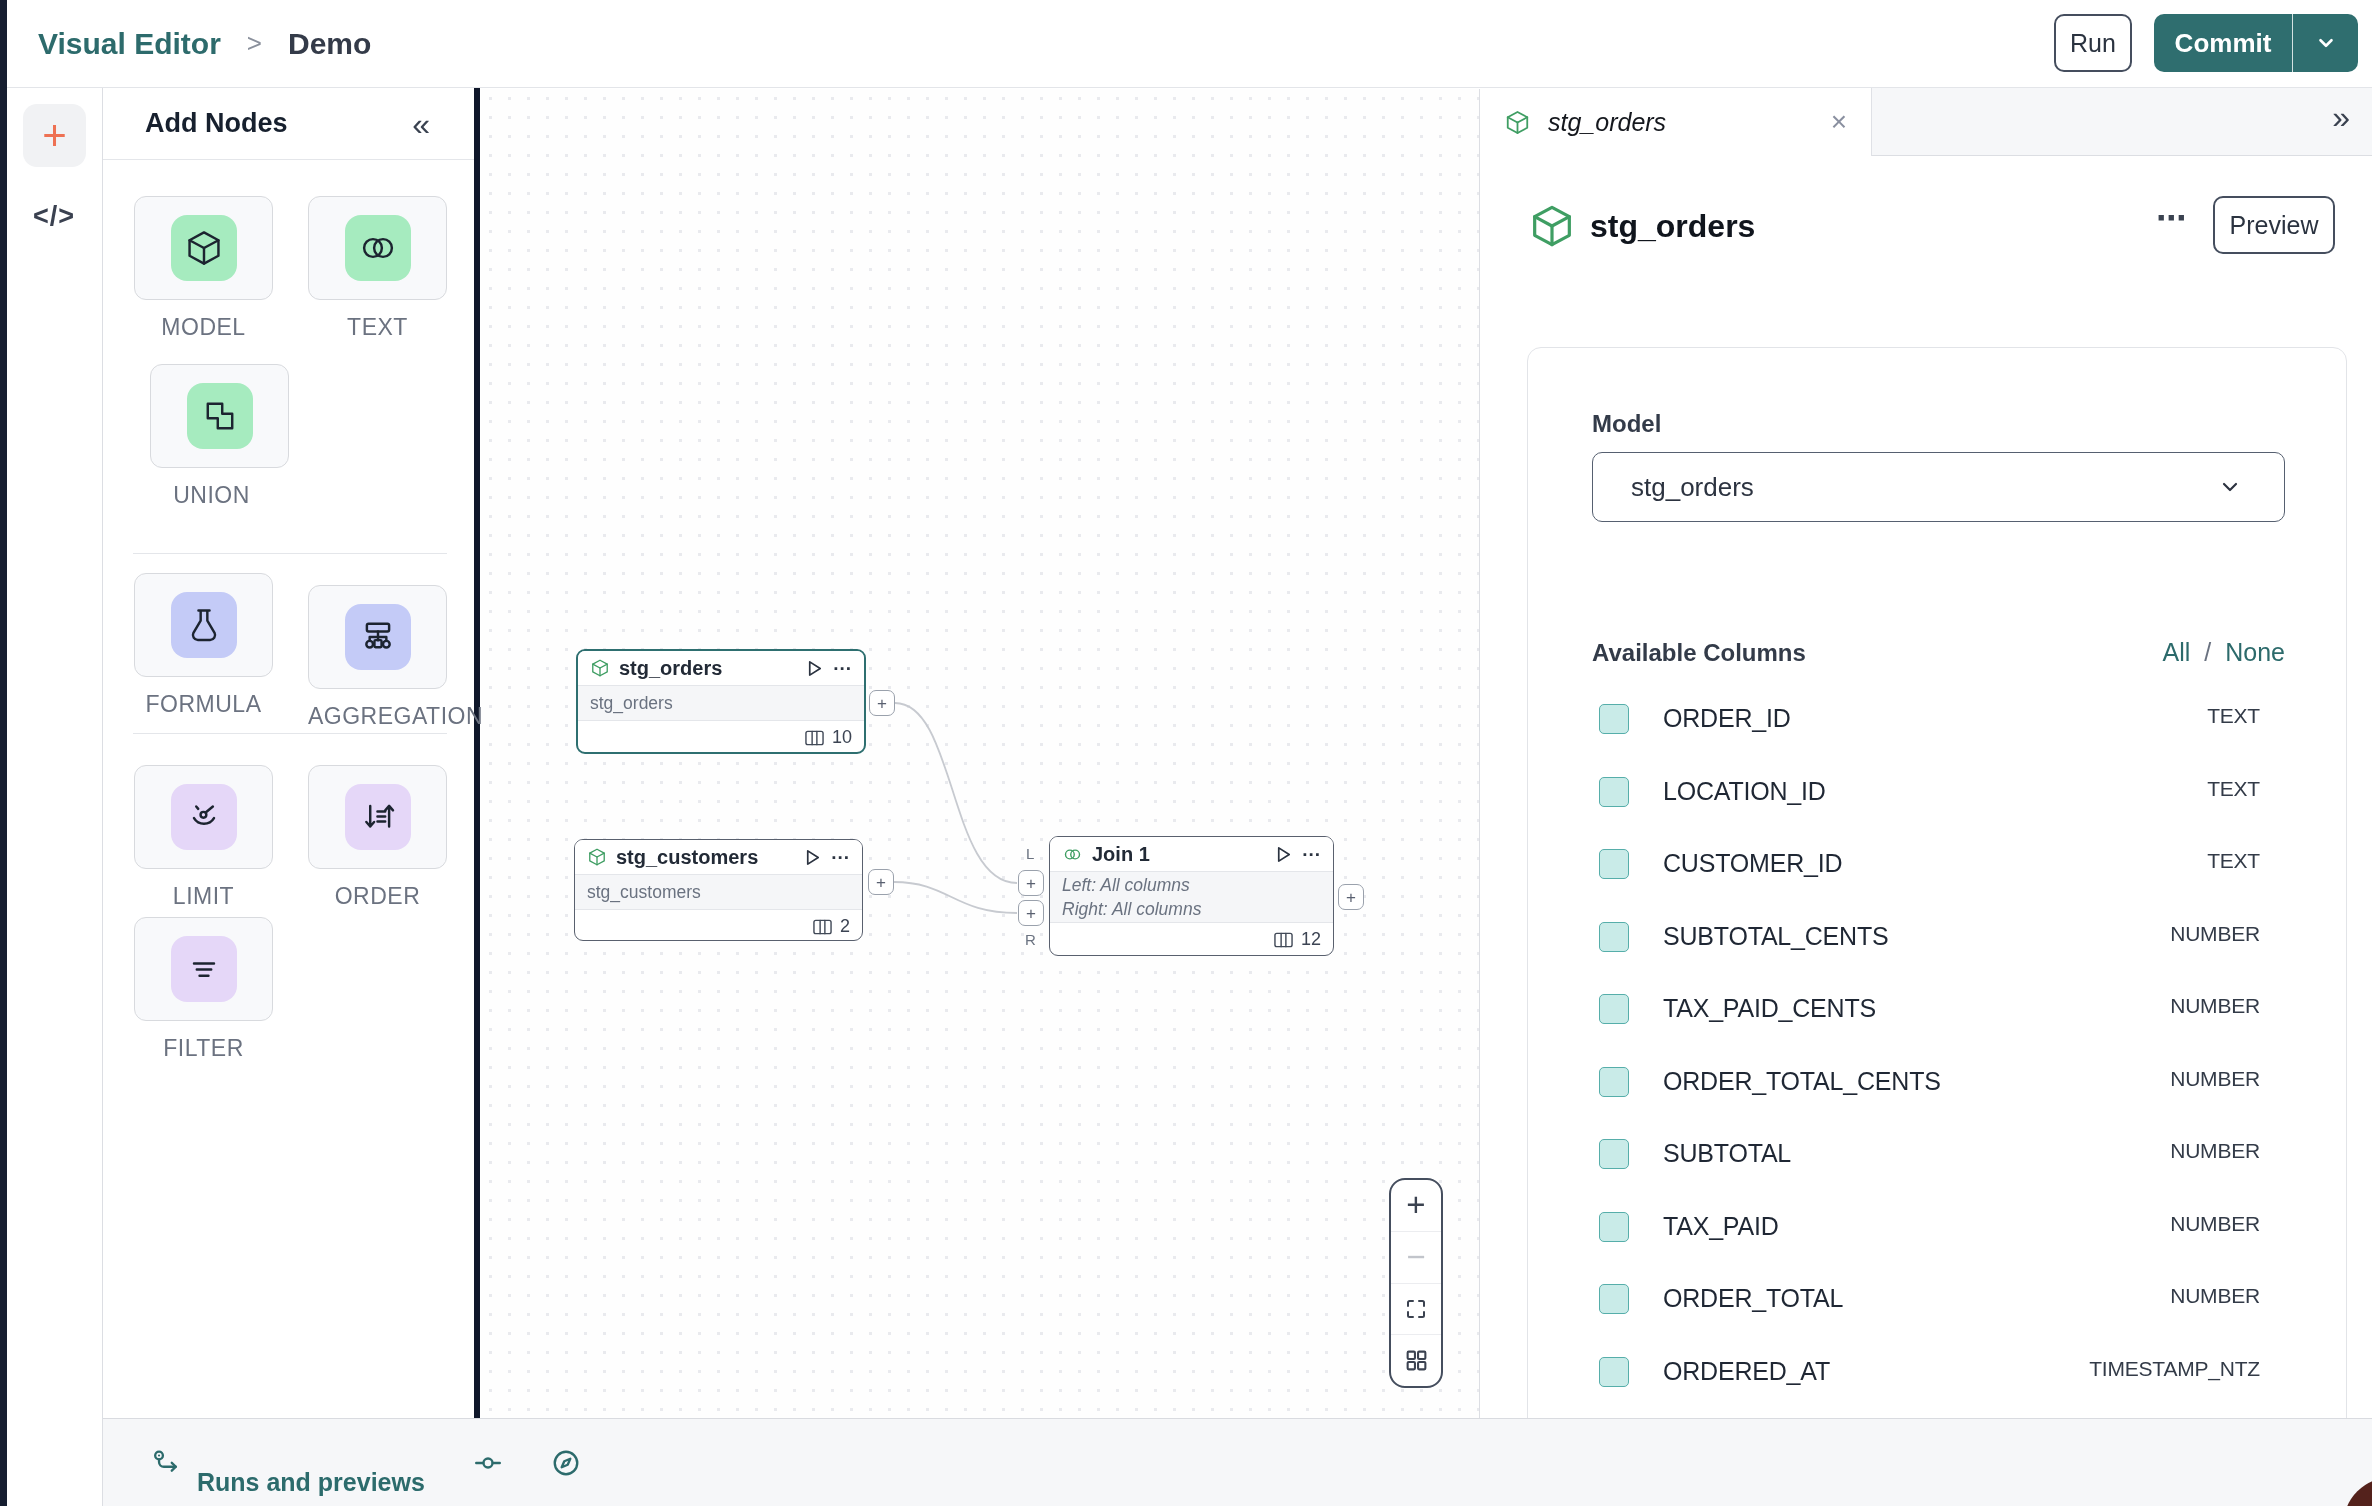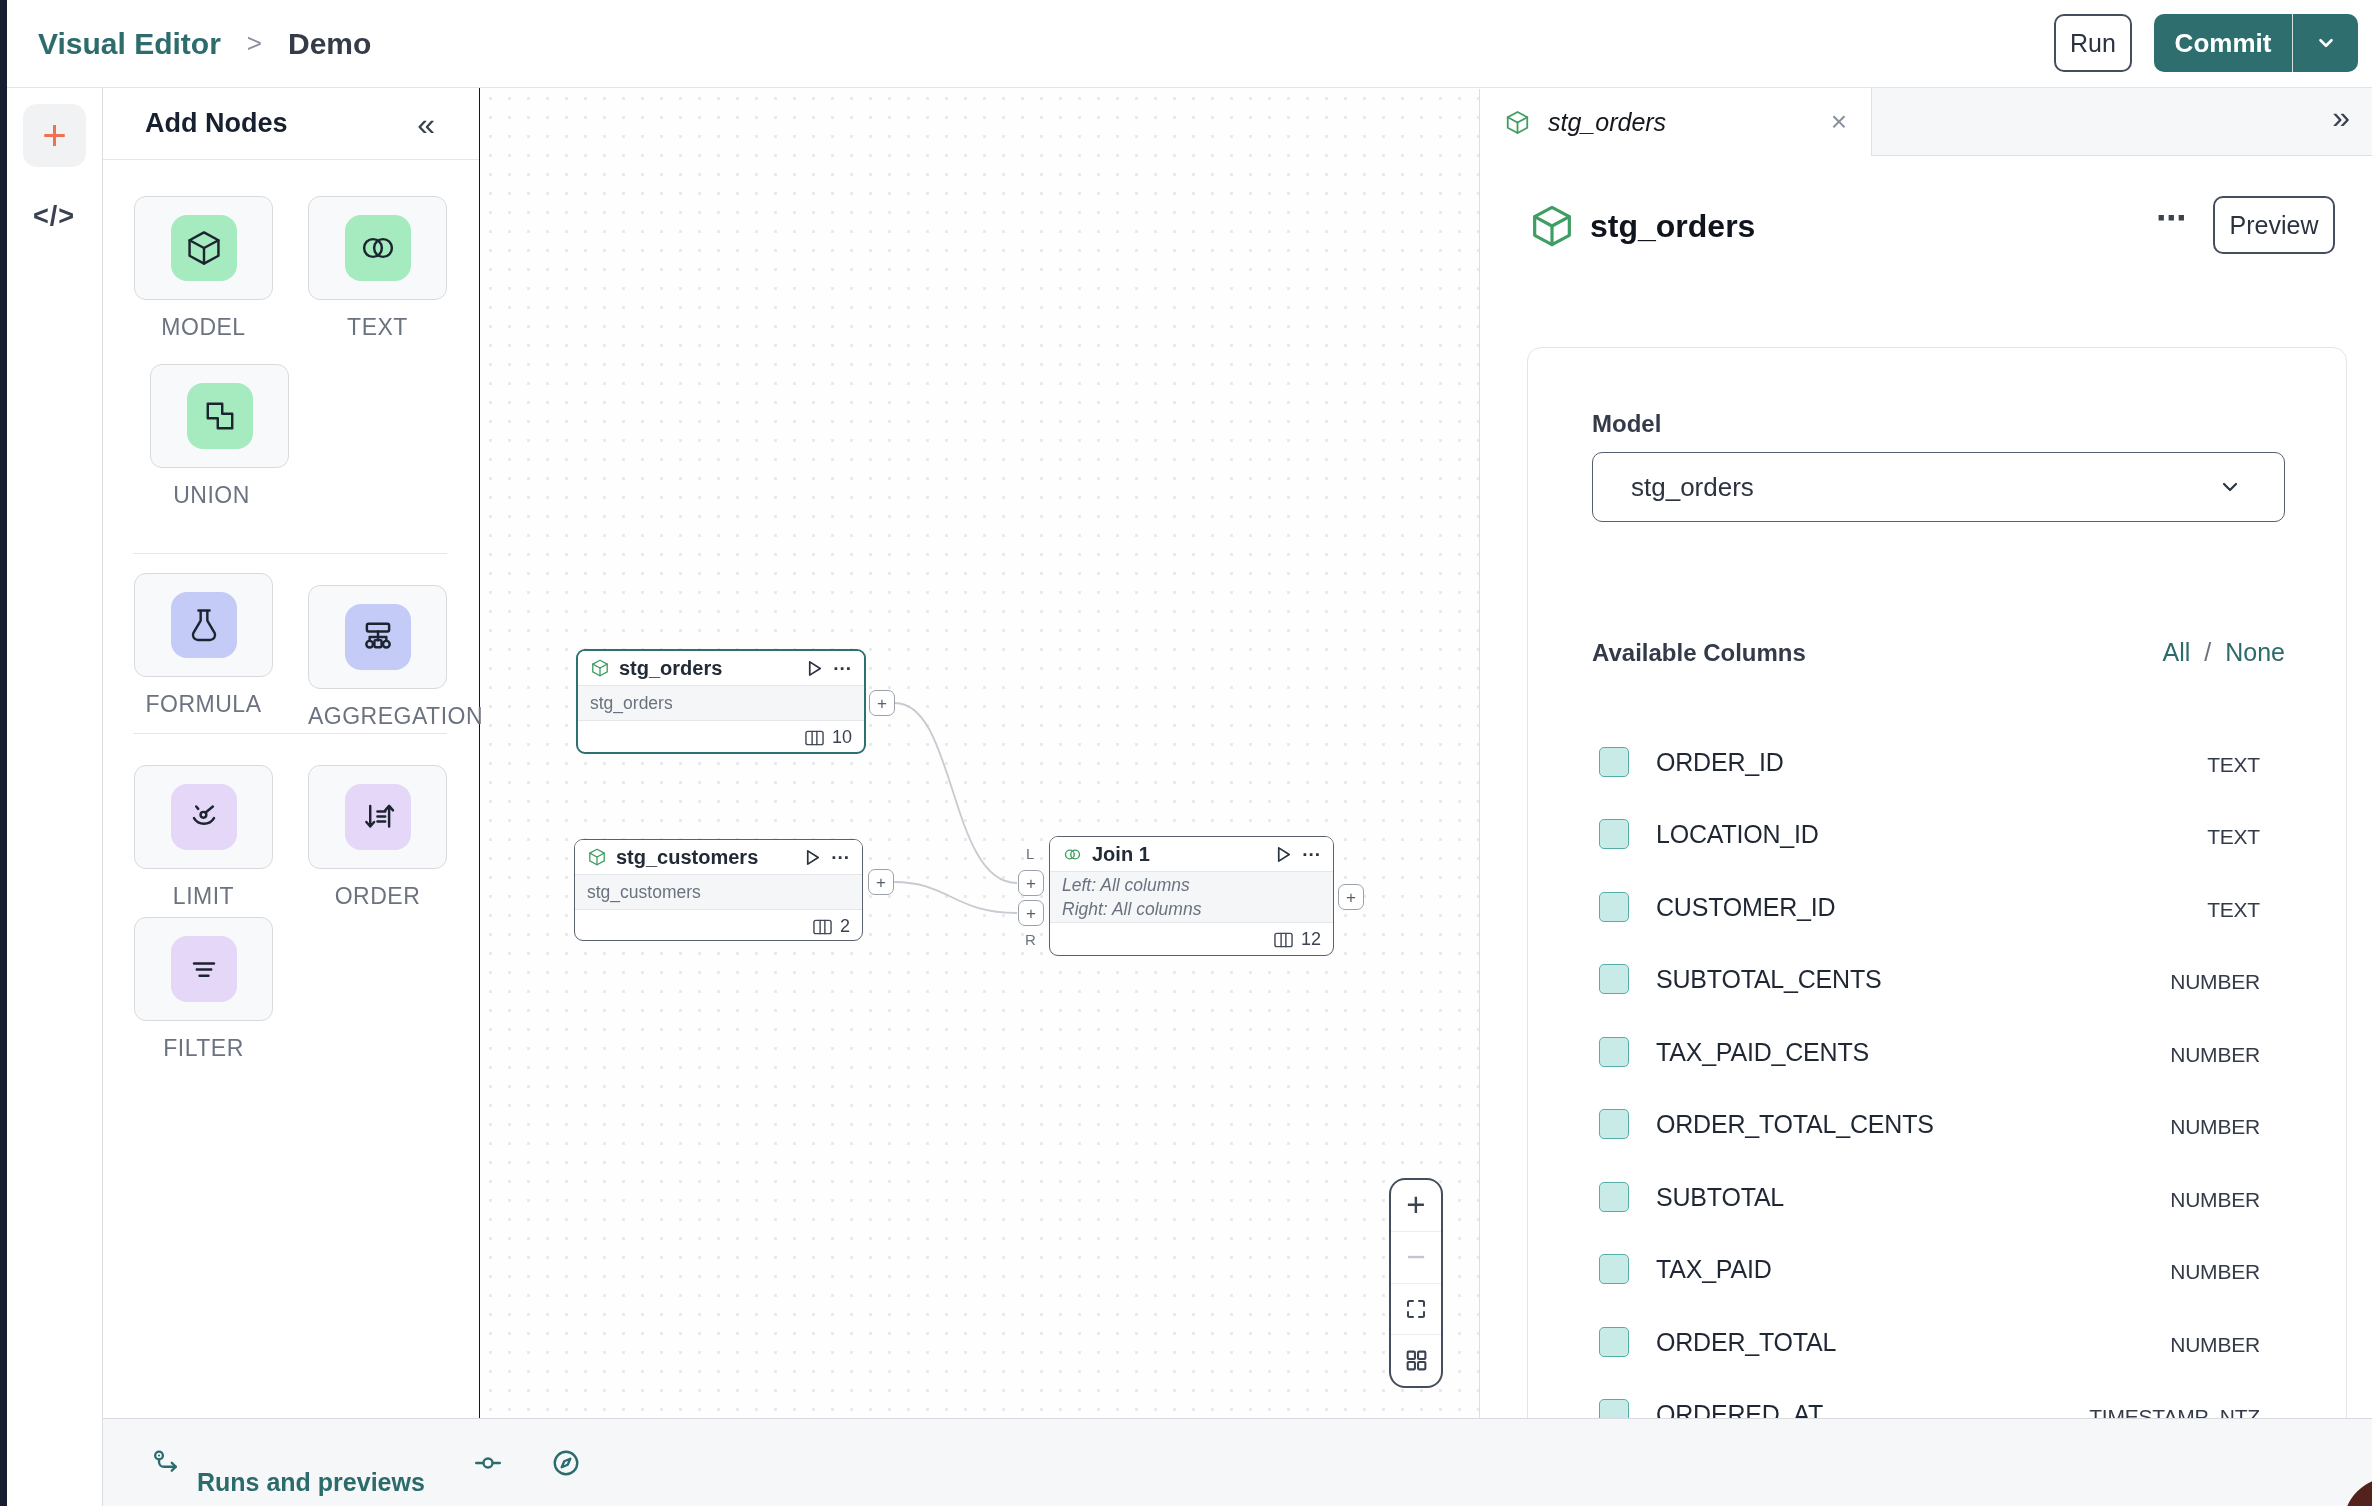--- a/index.html
+++ b/index.html
@@ -27,21 +27,21 @@
   #icon-rail { position:absolute; left:7px; top:88px; width:96px; height:1418px; background:#fff;
     border-right:1px solid #dcdee3; z-index:22; }
   #rail-add-btn { position:absolute; left:16px; top:16px; width:63px; height:63px; background:#f1f2f4;
     border-radius:14px; display:flex; align-items:center; justify-content:center;
     color:#ee7153; font-size:42px; font-weight:400; line-height:1; }
   #rail-code-btn { position:absolute; left:14px; top:108px; width:66px; height:40px; display:flex;
     align-items:center; justify-content:center; color:#3a4150; font-size:27px; font-weight:700; letter-spacing:1px; }
 
   
   #add-nodes { position:absolute; left:103px; top:88px; width:377px; height:1330px; background:#fff;
-    border-right:1px solid #0f172a; z-index:10; }
+    border-right:6px solid #0f172a; z-index:10; }
   #add-nodes-header { position:absolute; left:0; top:0; width:100%; height:72px; border-bottom:1px solid #e4e6ea;
     display:flex; align-items:center; justify-content:space-between; padding:0 44px 0 42px; }
   #add-nodes-title { font-size:27px; font-weight:700; color:#17202e; }
   #add-nodes-collapse { font-size:32px; color:#3a4250; line-height:1; }
   .group-divider { position:absolute; left:30px; width:314px; height:1px; background:#e4e6ea; }
   #divider-a { top:465px; } #divider-b { top:645px; }
 
   .tile-wrap { position:absolute; width:139px; }
   .tile { width:139px; height:104px; background:#f8f9fb; border:1px solid #d8dade; border-radius:12px;
     display:flex; align-items:center; justify-content:center; }
@@ -113,21 +113,21 @@
   #model-label { position:absolute; left:64px; top:62px; font-size:24px; font-weight:700; color:#333b49; }
   #model-select { position:absolute; left:64px; top:104px; width:693px; height:70px; border:1.8px solid #566070;
     border-radius:10px; background:#fff; display:flex; align-items:center; justify-content:space-between;
     padding:0 42px 0 38px; }
   #model-select-value { font-size:26px; color:#2c3340; }
   #columns-head { position:absolute; left:64px; top:290px; width:693px; display:flex; align-items:center; }
   #columns-title { font-size:24px; font-weight:700; color:#333b49; flex:1; }
   .sel-link { font-size:25px; color:#2c6a6b; }
   #sel-sep { font-size:25px; color:#6a7280; margin:0 14px; }
   #columns-list { position:absolute; left:0; top:356px; width:820px; }
-  .col-row { height:72.5px; display:flex; align-items:flex-end; padding:0 88px 0 71px; }
+  .col-row { height:72.5px; display:flex; align-items:flex-start; padding:0 88px 0 71px;gap:7px; }
   .col-check { width:30px; height:30px; border:1.8px solid #56aeaa; background:#c9ebe8; border-radius:5px;
     margin-right:27px; flex:none; }
   .col-name { font-size:25px; color:#1f2734; letter-spacing:-.2px; font-weight:500; flex:1; }
   .col-type { font-size:21px; color:#333b48; letter-spacing:-.2px; }
 
   
   #bottom-bar { position:absolute; left:103px; top:1418px; width:2269px; height:88px; background:#f6f7f9;
     border-top:1px solid #d9dbe0; z-index:30; display:flex; align-items:center; }
   #runs-btn { display:flex; align-items:center; gap:15px; margin-left:47px; color:#2c6b6c; }
   #runs-label { font-size:25px; font-weight:600; color:#2c6b6c;margin-top:40px; }

